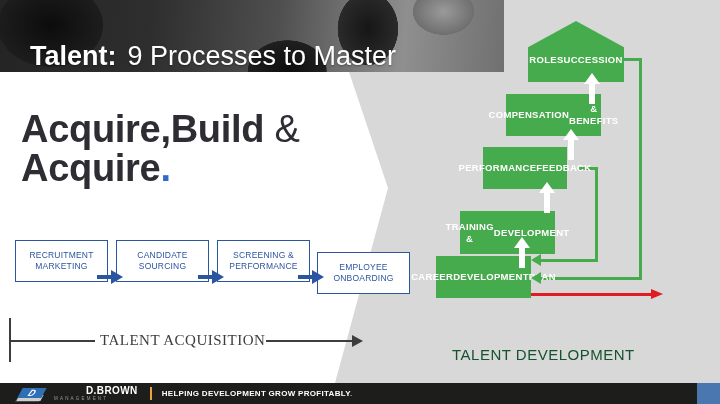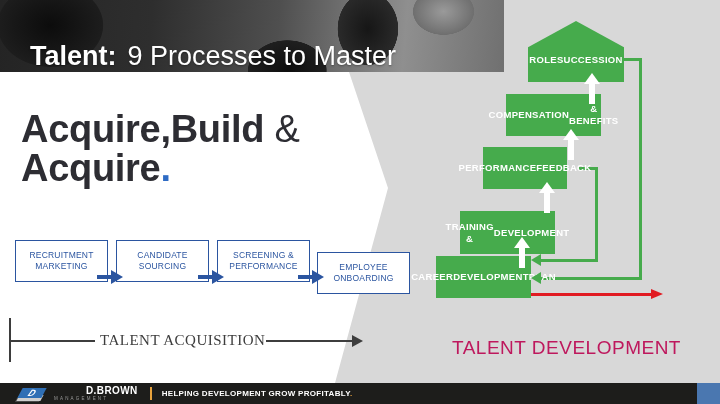--- a/index.html
+++ b/index.html
@@ -54,21 +54,21 @@
   .blue-arrow .head { position:absolute; left:14px; top:0; width:0; height:0;
     border-top:7px solid transparent; border-bottom:7px solid transparent; border-left:12px solid #2b55a0; }
 
   
   .axis-vtick { position:absolute; left:9px; top:318px; width:2px; height:44px; background:#3d3d3d; z-index:3; }
   .axis-line1 { position:absolute; left:11px; top:340px; width:84px; height:2px; background:#3d3d3d; z-index:3; }
   .axis-line2 { position:absolute; left:266px; top:340px; width:87px; height:2px; background:#3d3d3d; z-index:3; }
   .axis-head  { position:absolute; left:352px; top:335px; width:0; height:0; z-index:3;
     border-top:6px solid transparent; border-bottom:6px solid transparent; border-left:11px solid #3d3d3d; }
   .axis-label { position:absolute; left:100px; top:332px; font-size:15px; color:#3d3d3d; letter-spacing:0.5px; z-index:3;font-family:Liberation Serif, serif; }
-  .dev-label  { position:absolute; left:452px; top:337px; font-size:19px; color:#be185d; letter-spacing:0.5px; z-index:3; }
+  .dev-label  { position:absolute; left:452px; top:346px; font-size:15px; color:#14532d; letter-spacing:0.5px; z-index:3; }
 
   
   .dev-box {
     position:absolute; z-index:3; background:#46ab4c; color:#ffffff;
     display:flex; flex-direction:row; align-items:center; justify-content:center;
     font-weight:bold; font-size:9.5px; line-height:12px; text-align:center; letter-spacing:0.3px;
   }
   .dev-career       { left:436px; top:256px; width:95px; height:42px; }
   .dev-training     { left:460px; top:211px; width:95px; height:43px; }
   .dev-performance  { left:483px; top:147px; width:84px; height:42px; }

